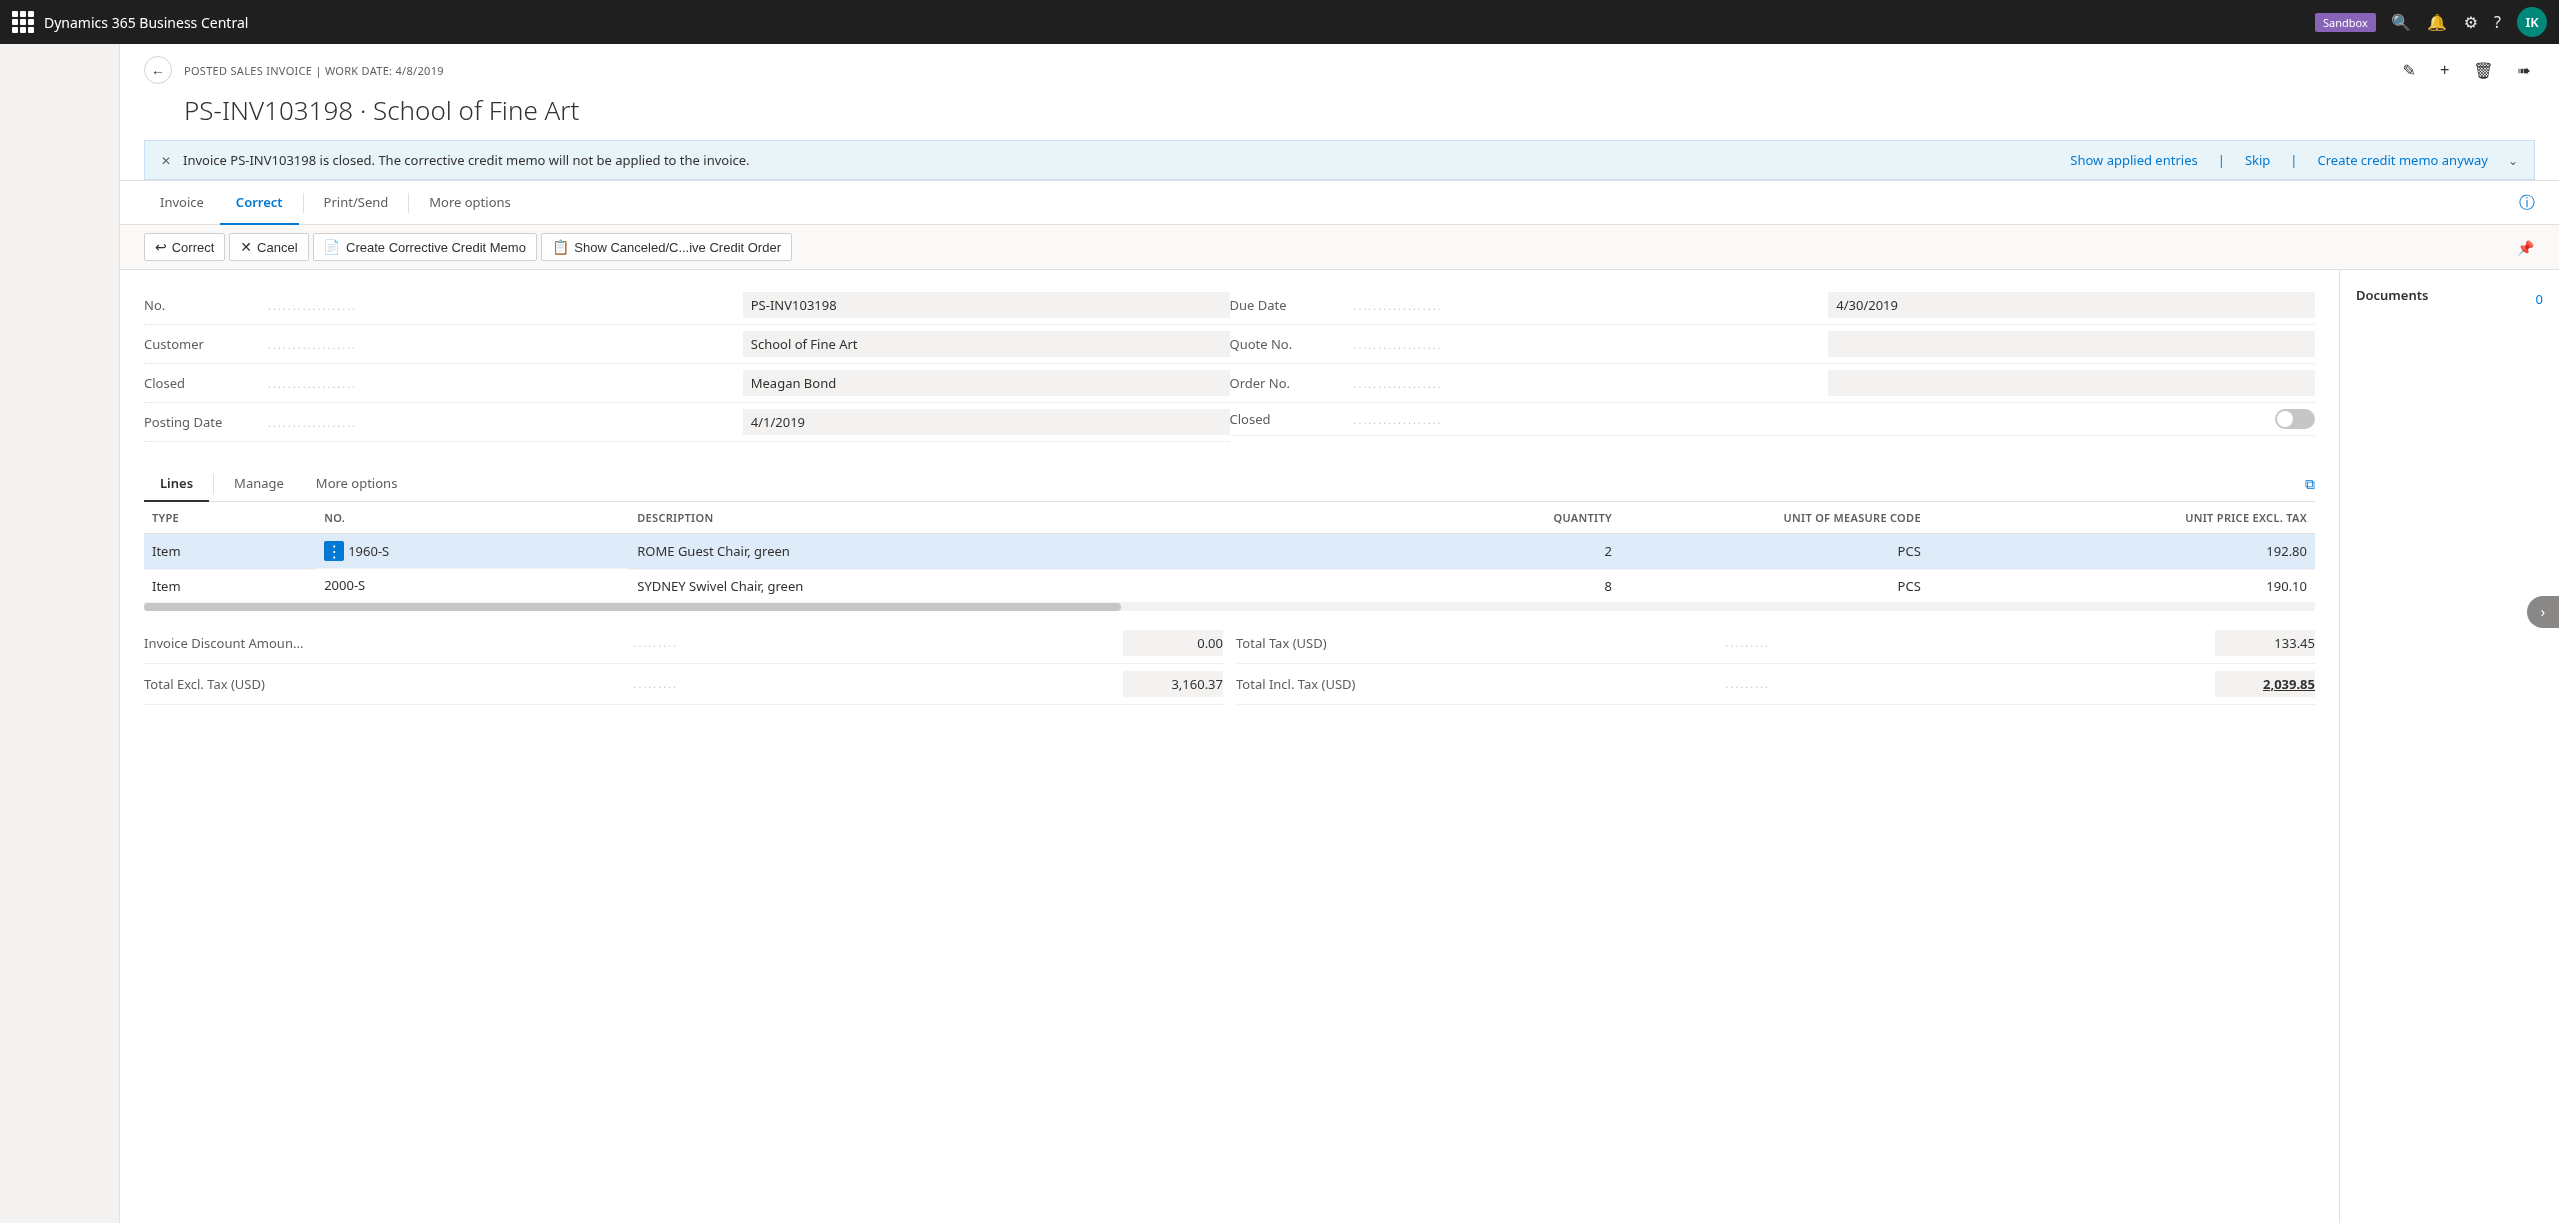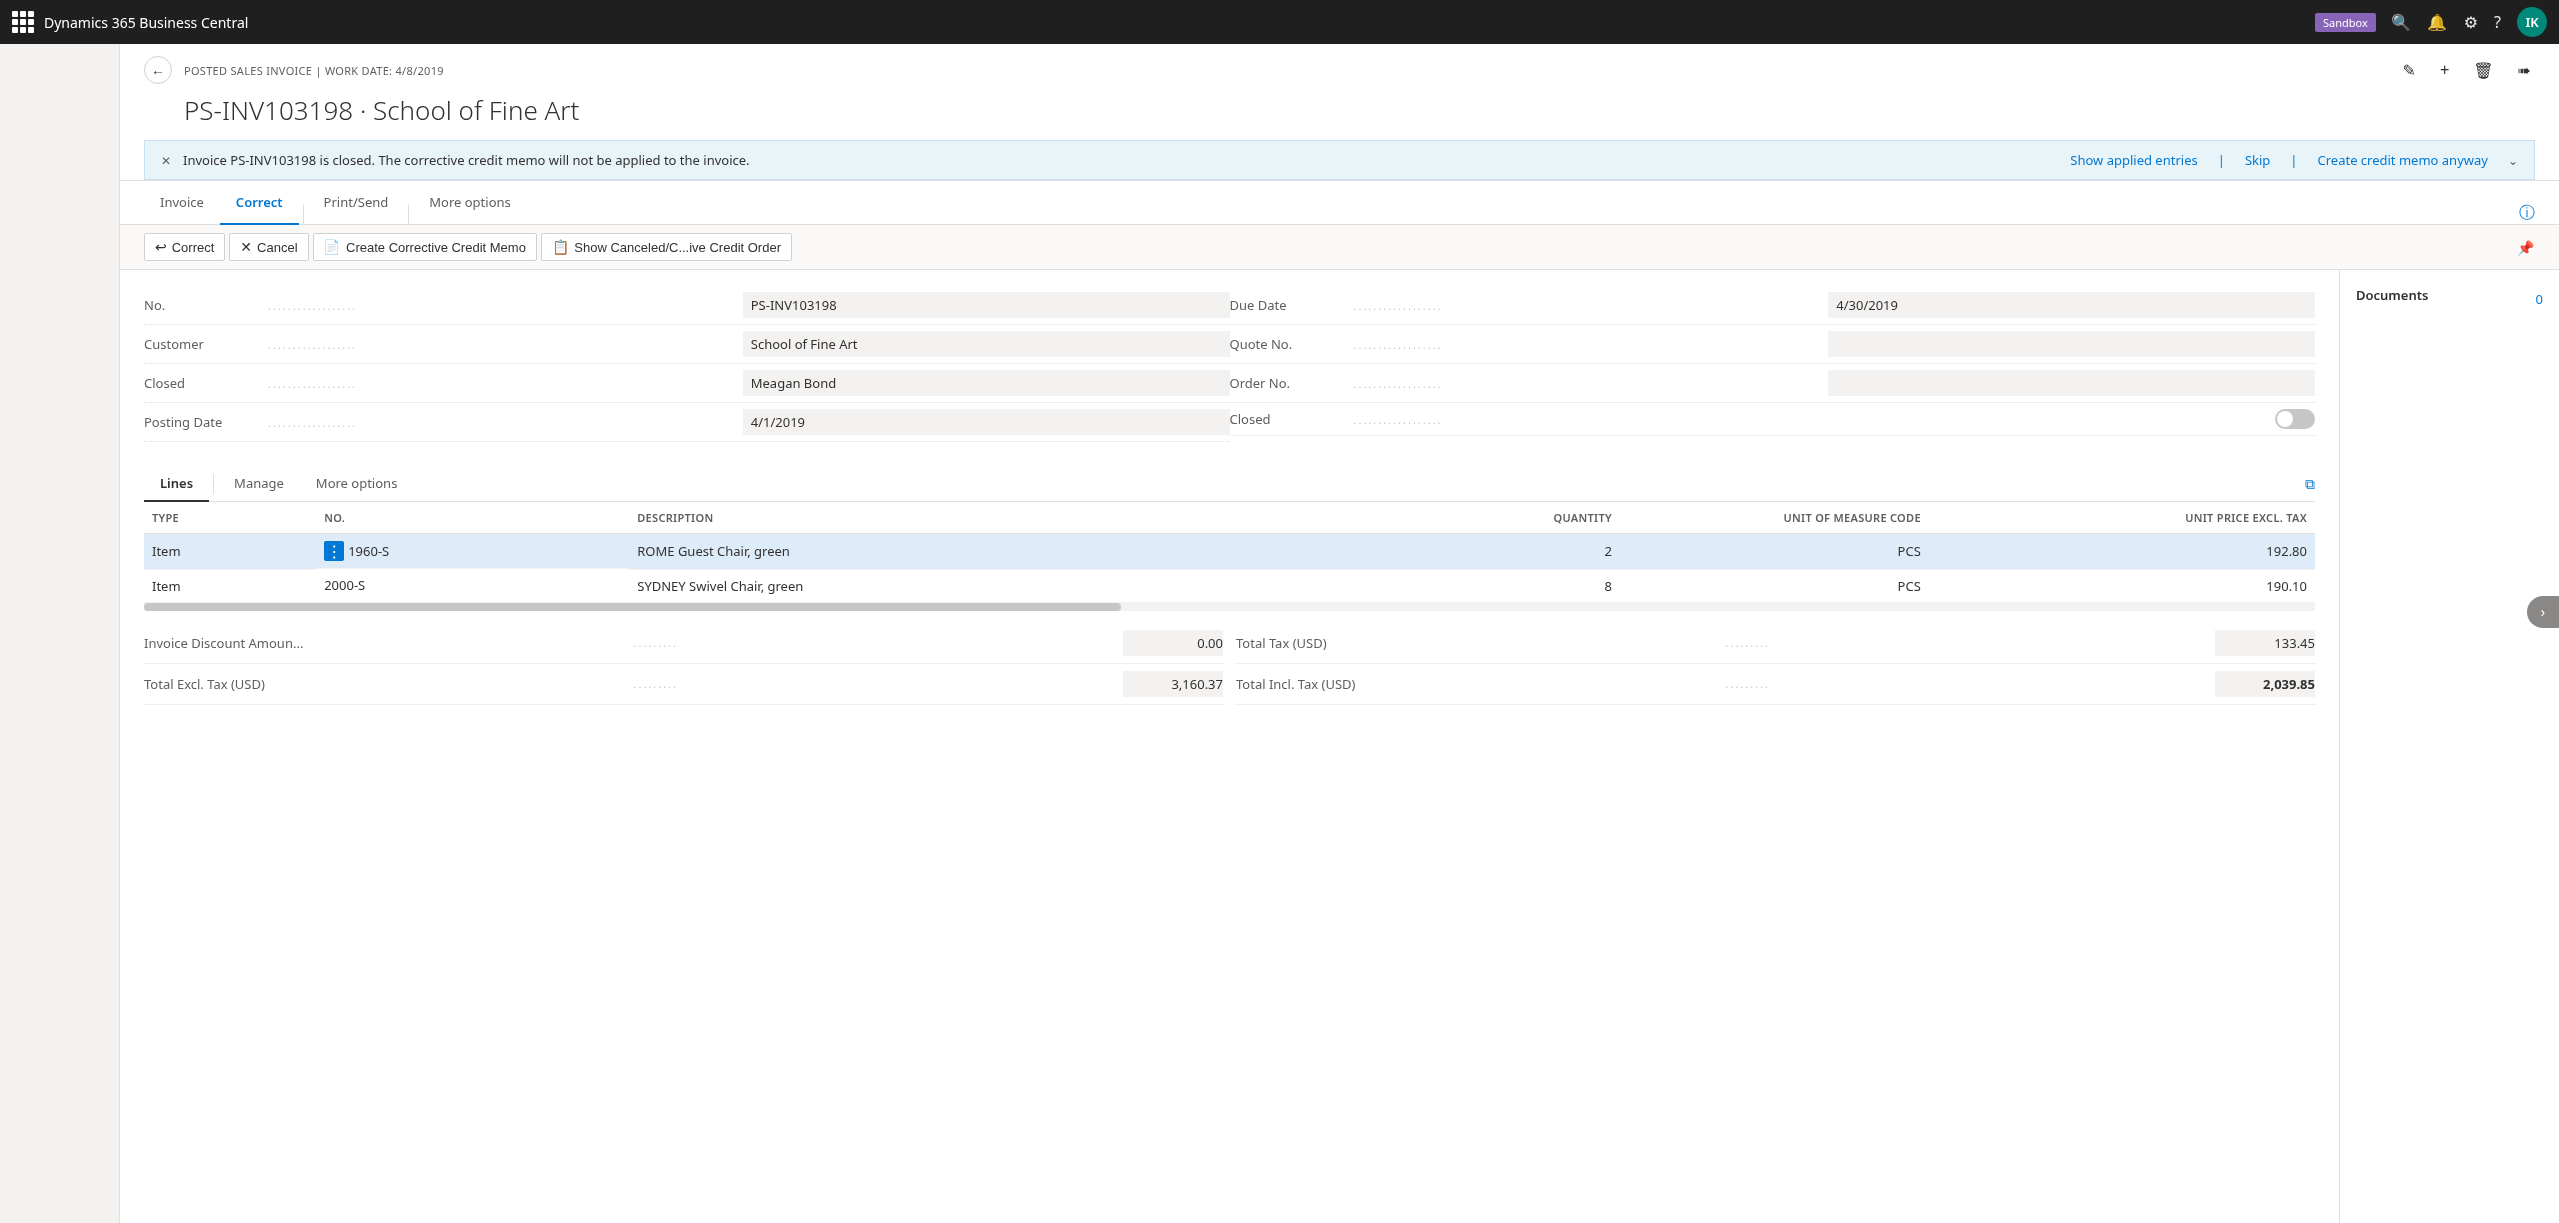--- a/index.html
+++ b/index.html
@@ -197,21 +197,21 @@
     .notification-collapse {
       color: #605e5c;
       cursor: pointer;
       margin-left: 12px;
       font-size: 12px;
     }
 
     
     .tabs-bar {
       display: flex;
-      align-items: flex-end;
+      align-items: center;
       padding: 0 24px;
       border-bottom: 1px solid #e1dfdd;
       gap: 0;
     }
 
     .tab-item {
       padding: 12px 16px;
       font-size: 13px;
       color: #605e5c;
       cursor: pointer;
@@ -753,21 +753,21 @@
             </div>
             <div>
               <div class="total-row">
                 <span class="total-label">Total Tax (USD)</span>
                 <span class="divider-dots">.........</span>
                 <div class="total-value" style="text-align:right;">133.45</div>
               </div>
               <div class="total-row">
                 <span class="total-label">Total Incl. Tax (USD)</span>
                 <span class="divider-dots">.........</span>
-                <div class="total-value bold" style="text-align:right;">2,039.85</div>
+                <div class="total-value bold" style="text-align:right;text-decoration:underline;">2,039.85</div>
               </div>
             </div>
           </div>
         </div>
       </div>
 
       <div class="right-panel">
         <div style="display:flex;justify-content:space-between;align-items:center;">
           <span class="right-panel-title">Documents</span>
           <span class="right-panel-count">0</span>

